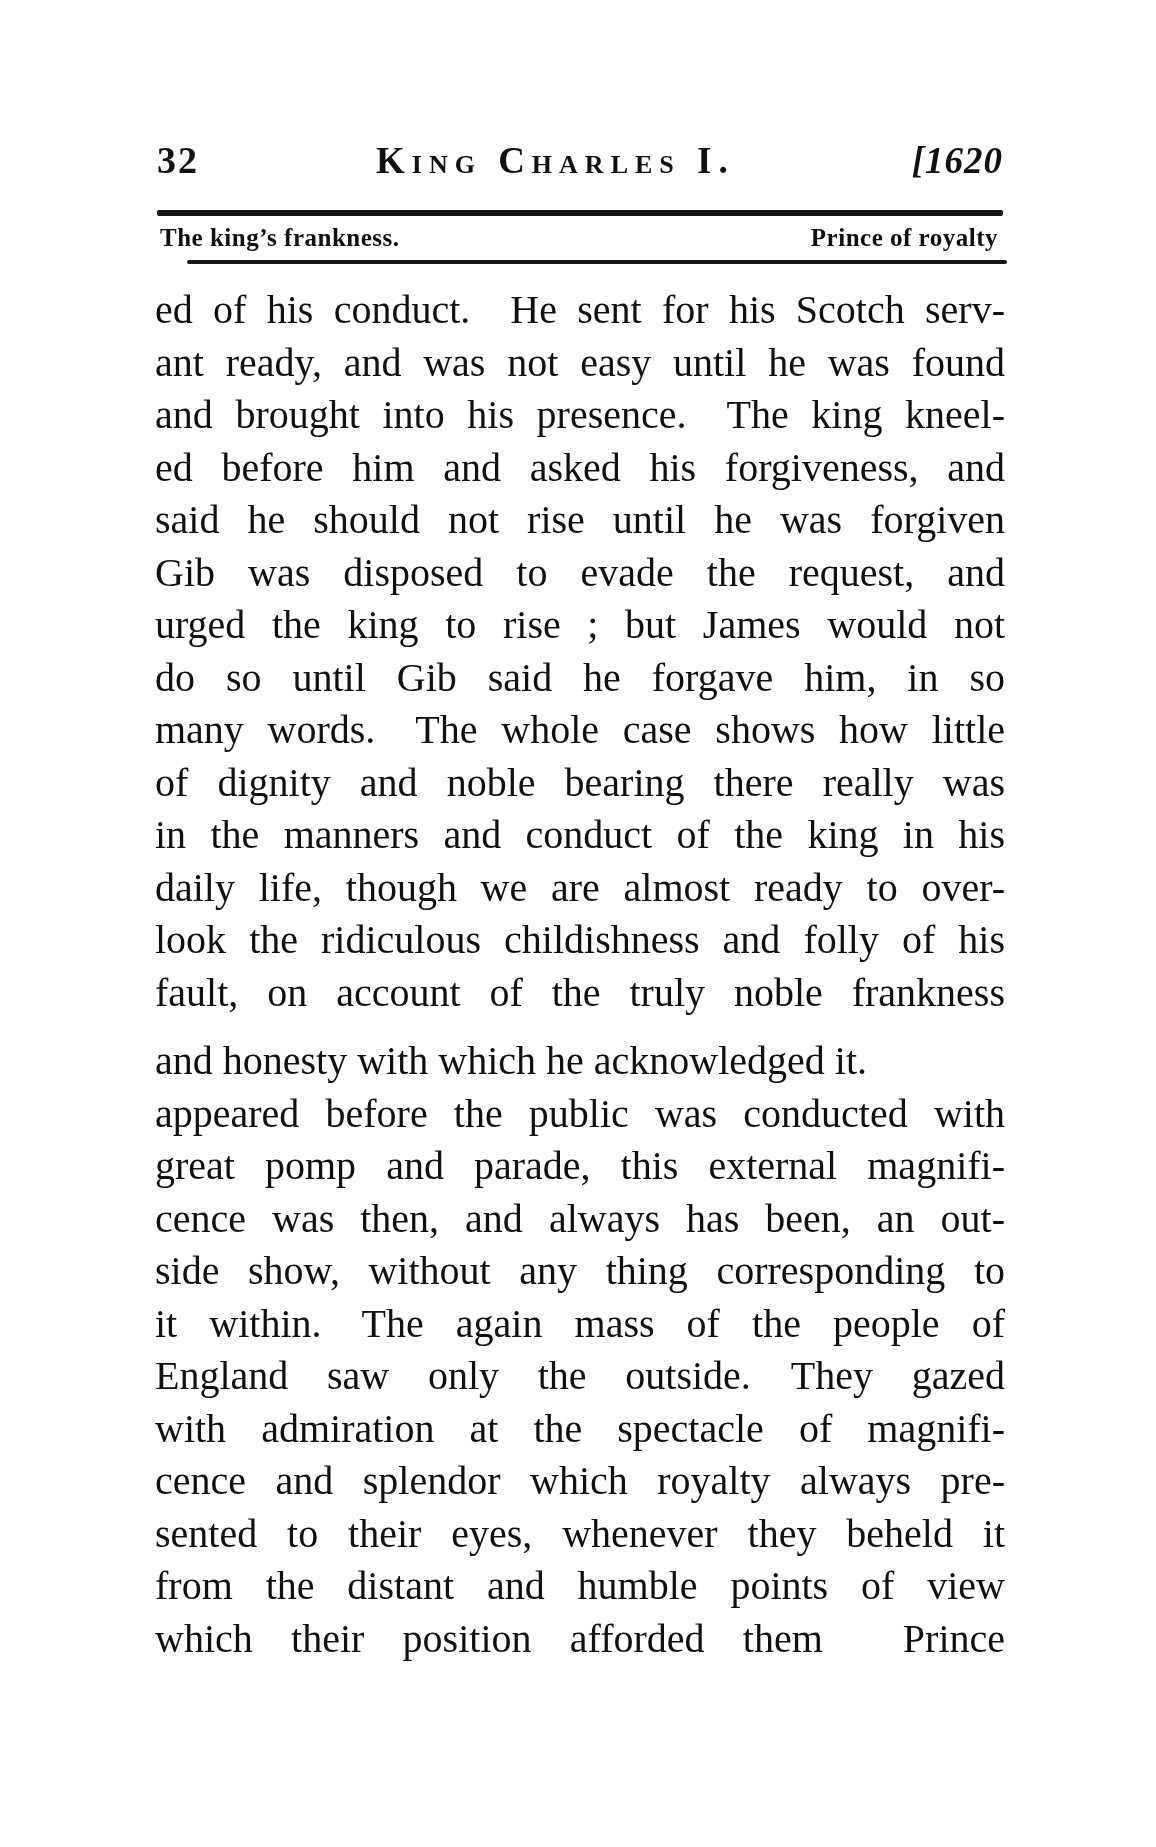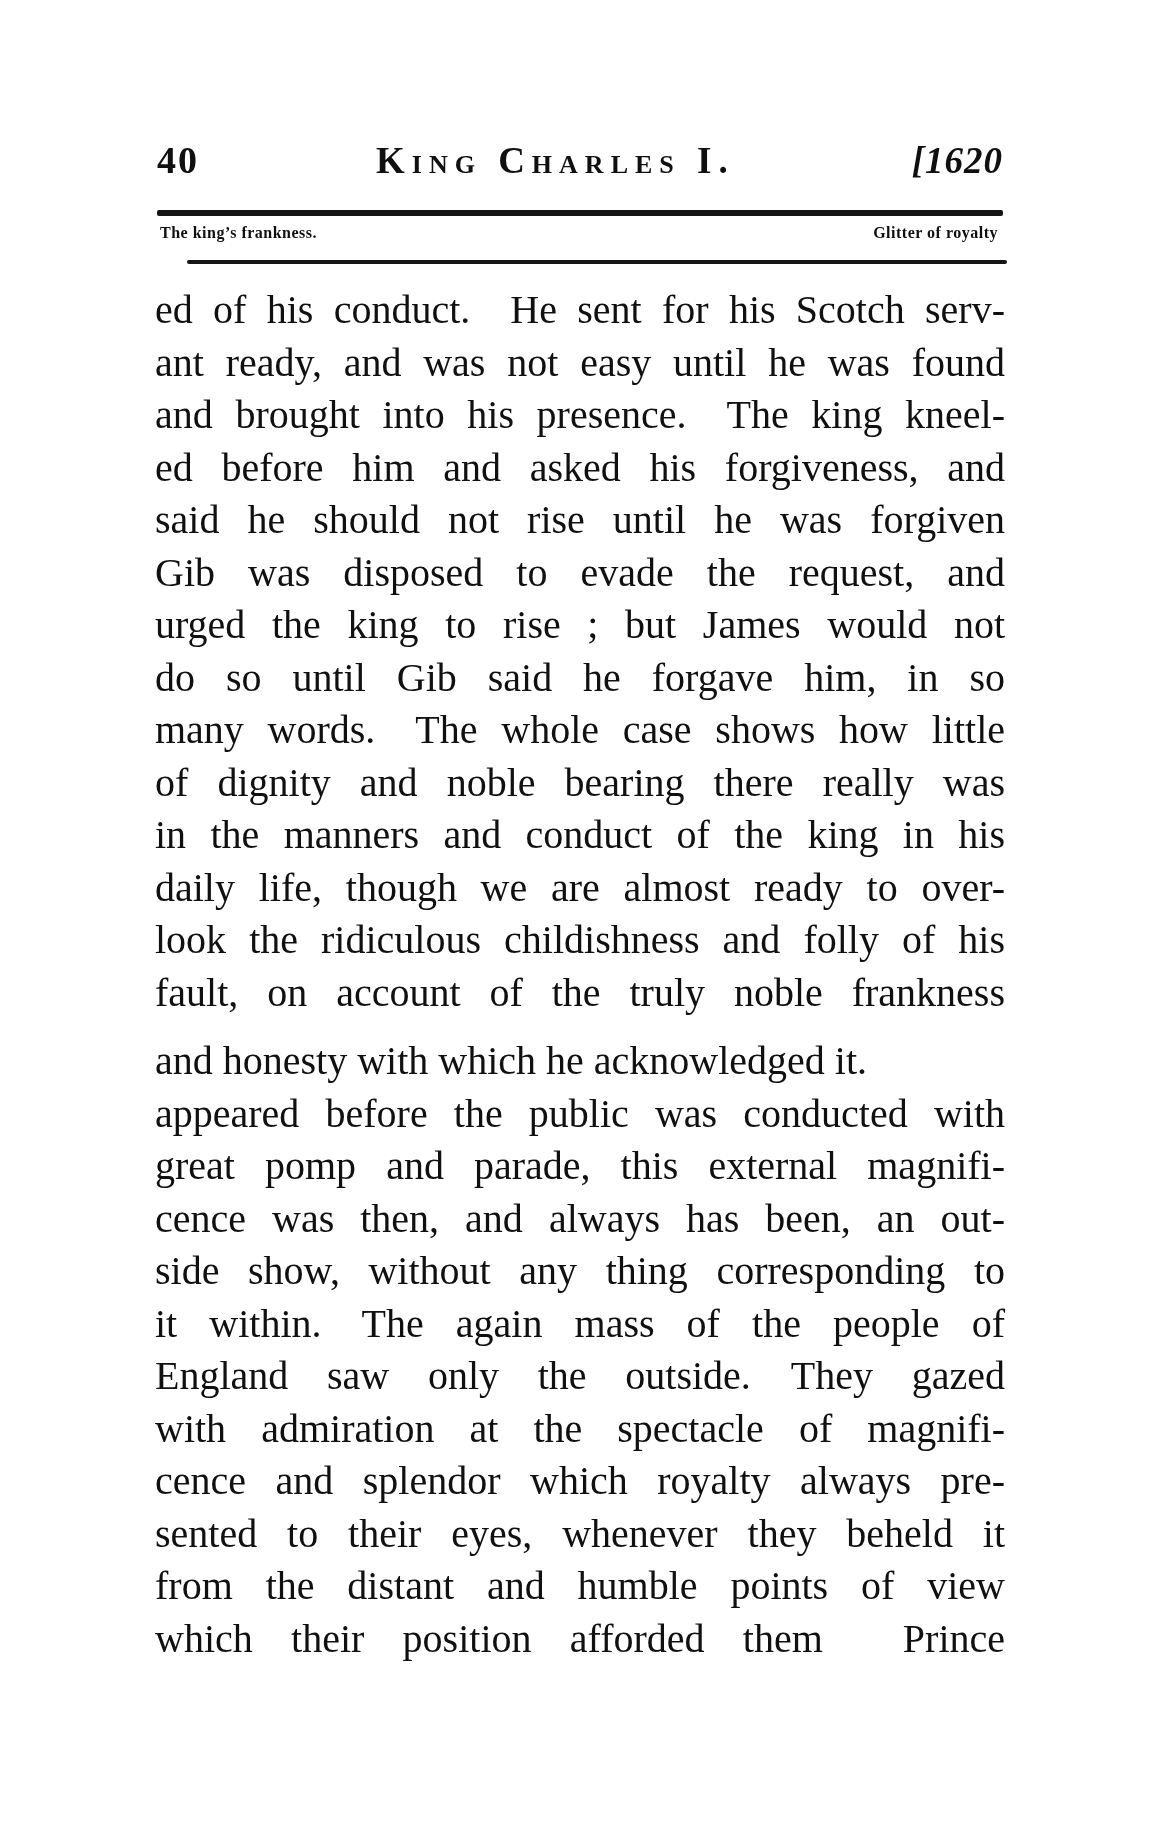--- a/index.html
+++ b/index.html
@@ -59,21 +59,21 @@
   .running-heads {
     position: absolute;
     left: 160px;
     top: 224px;
     width: 838px;
     display: flex;
     justify-content: space-between;
     align-items: baseline;
   }
   .running-head {
-    font-size: 16px;
+    font-size: 25px;
     font-weight: bold;
     letter-spacing: 0.5px;
     white-space: nowrap;
   }
   .rule-thin {
     position: absolute;
     left: 187px;
     top: 260px;
     width: 820px;
     height: 4px;
@@ -103,30 +103,30 @@
   .line.indent {
     text-indent: 48px;
   }
 </style>
 </head>
 <body>
 
 <div class="page">
 
   <div class="header-row">
-    <span class="page-number">40</span>
+    <span class="page-number">32</span>
     <span class="page-title">King Charles I.</span>
     <span class="page-year">[1620</span>
   </div>
 
   <div class="rule-thick"></div>
 
   <div class="running-heads">
     <span class="running-head">The king’s frankness.</span>
-    <span class="running-head">Glitter of royalty</span>
+    <span class="running-head">Prince of royalty</span>
   </div>
 
   <div class="rule-thin"></div>
 
   <div class="body-text">
     <div class="line">ed of his conduct. He sent for his Scotch serv-</div>
     <div class="line">ant ready, and was not easy until he was found</div>
     <div class="line">and brought into his presence. The king kneel-</div>
     <div class="line">ed before him and asked his forgiveness, and</div>
     <div class="line">said he should not rise until he was forgiven</div>

